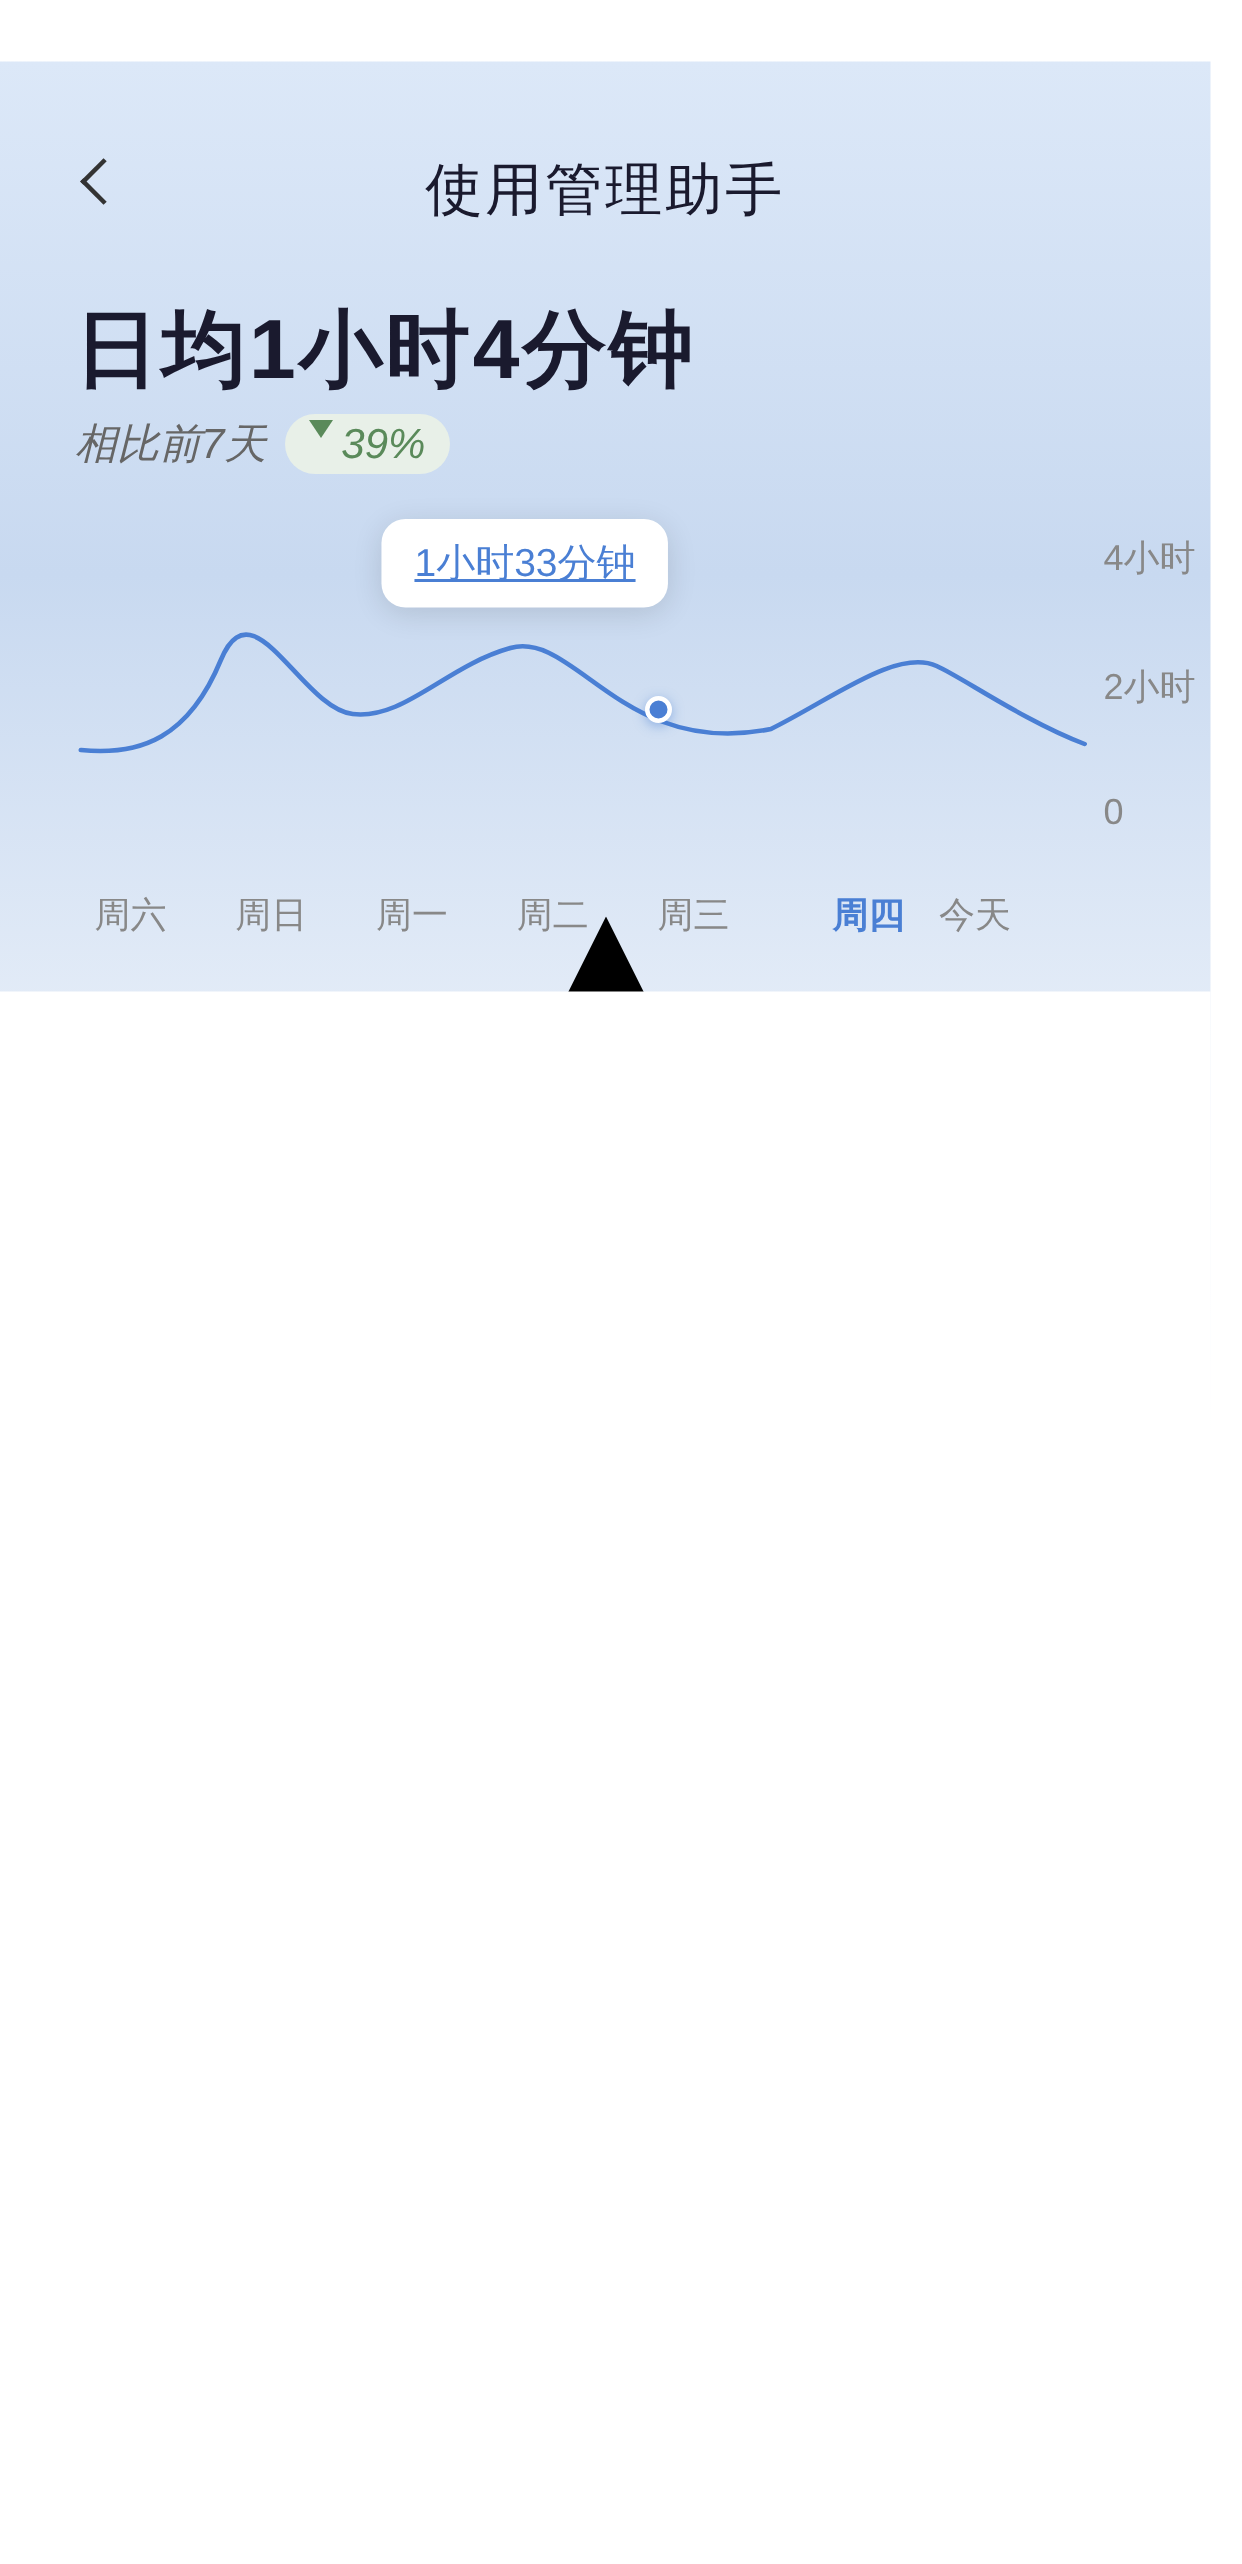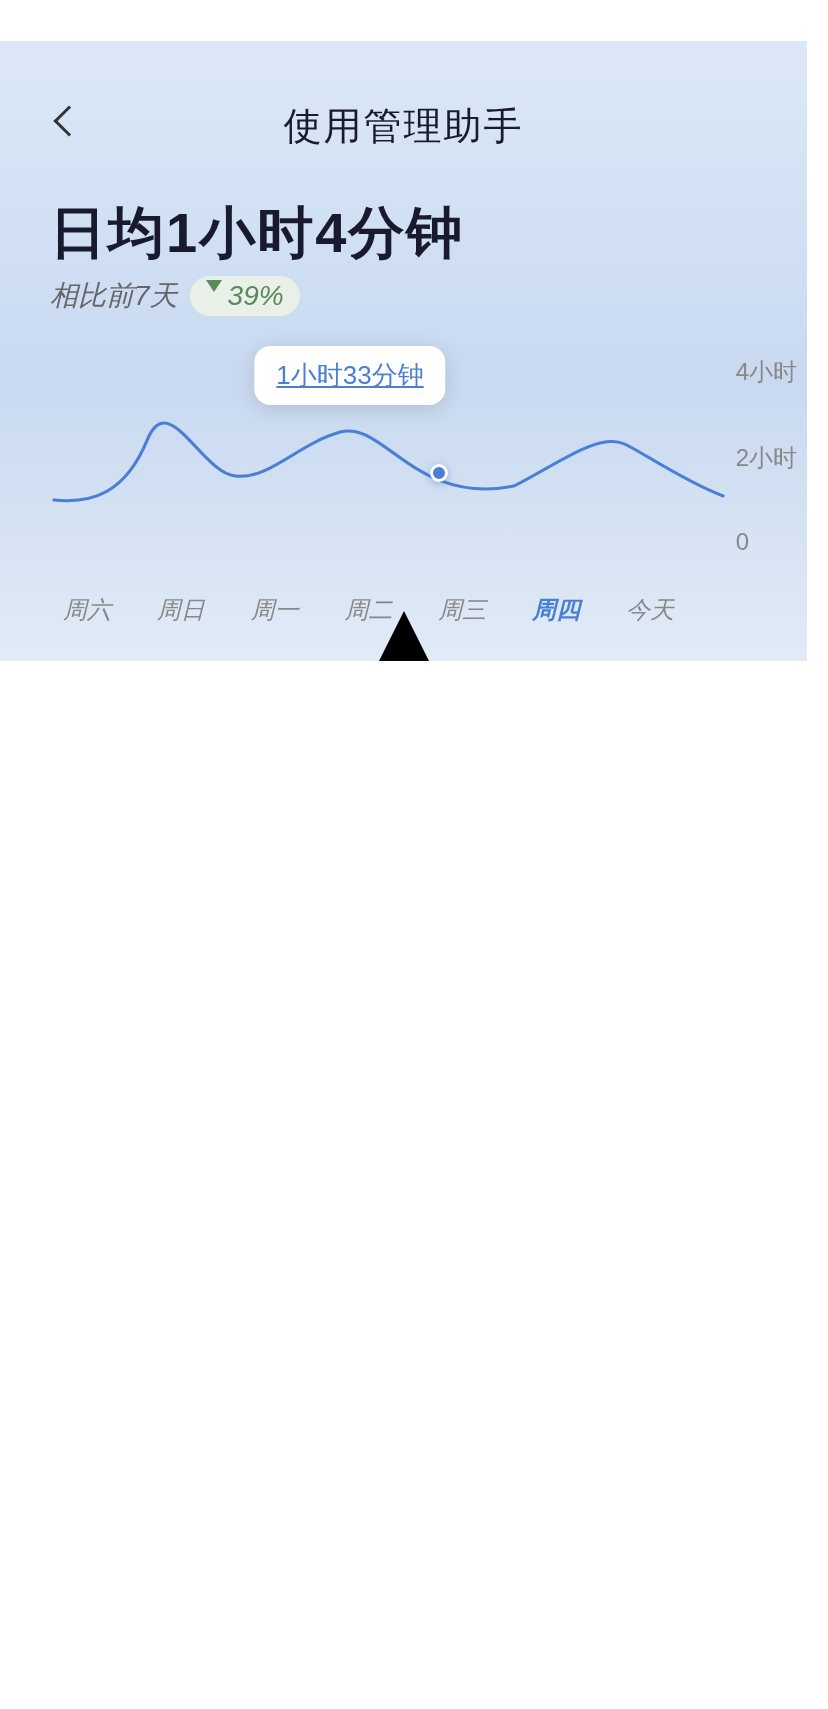--- a/index.html
+++ b/index.html
@@ -124,25 +124,25 @@
       left: 40px;
       right: 110px;
       display: flex;
       justify-content: space-between;
     }
     .x-label {
       font-size: 24px;
       color: #888;
       text-align: center;
       flex: 1;
-      font-style: italic;
     }
     .x-label.active {
       color: #4a7fd4;
       font-weight: 600;
+      text-align: right;
     }
     
     .tooltip {
       position: absolute;
       background: white;
       border-radius: 16px;
       padding: 12px 22px;
       box-shadow: 0 4px 20px rgba(0,0,0,0.12);
       font-size: 26px;
       color: #4a7fd4;

